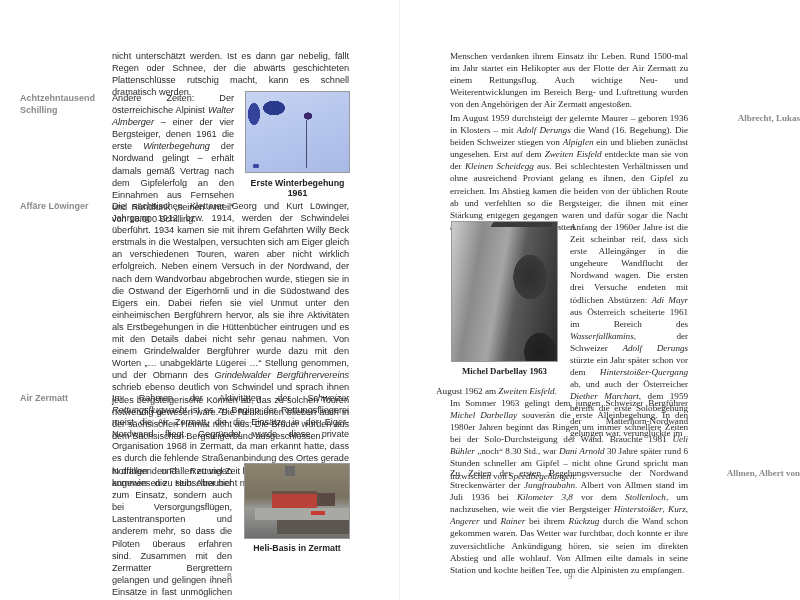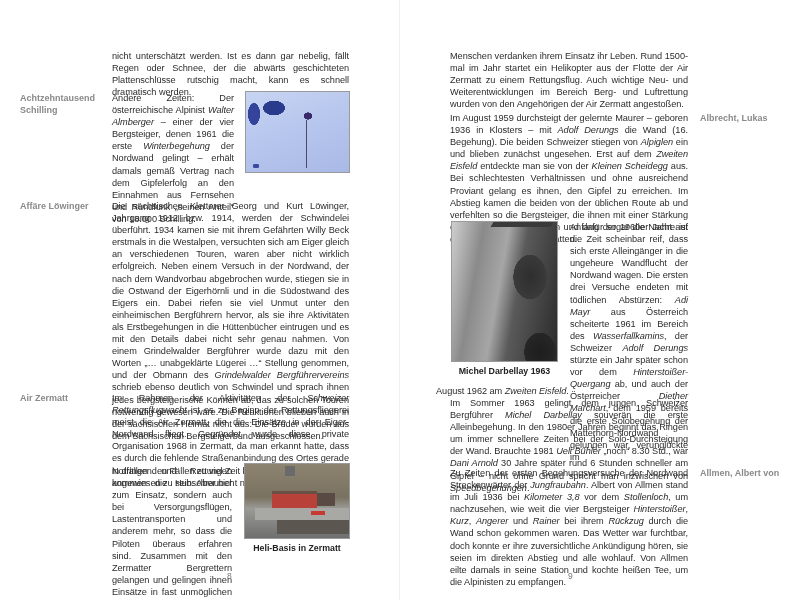--- a/index.html
+++ b/index.html
@@ -2,33 +2,33 @@
 <html><head>
 <meta charset="utf-8">
 <style>
   html, body { margin:0; padding:0; }
   body {
     width:800px; height:600px; background:#ffffff; position:relative; overflow:hidden;
     font-family:"Liberation Sans", "DejaVu Sans", sans-serif; color:#2a2a2a;
   }
   .page { position:absolute; top:0; height:600px; width:400px; }
   .page.left { left:0;padding-left:39px; }
-  .page.right { left:400px; }
+  .page.right { left:400px;font-family:Liberation Serif, serif; }
   .gutter { position:absolute; left:399px; top:0; width:1px; height:600px; background:#f1f1f1; }
 
   .para {
     position:absolute; font-size:9.2px; line-height:12.1px; text-align:justify;
     letter-spacing:-0.05px; color:#2b2b2b;
   }
   .para i { font-style:italic; }
   .side {
     position:absolute; font-size:9px; line-height:12px; font-weight:bold; color:#8a8a8a;
   }
   .side.l { width:80px; left:20px; }
-  .side.r { text-align:left; left:300px; width:100px; }
+  .side.r { text-align:right; left:300px; width:100px; }
   .caption {
     position:absolute; font-size:8.8px; font-weight:bold; color:#222; text-align:center;
   }
   .photo { position:absolute; border:1px solid #9a9a9a; box-sizing:border-box; overflow:hidden; }
   .pagenum { position:absolute; font-size:8.5px; color:#777; top:571px; }
 
   
   .photo.winter {
     background:
       radial-gradient(ellipse 18px 12px at 28px 16px, #2a3a8c 0%, #2a3a8c 60%, transparent 61%),
@@ -69,20 +69,21 @@
   <div class="side l" style="top:92px;">
     <div>Achtzehntausend</div>
     <div>Schilling</div>
   </div>
   <div class="para" style="left:112px; top:76px; width:122px;margin-top:16px;">
     <span>Andere Zeiten: Der österreichische Alpinist </span><i>Walter Almberger</i><span> – einer der vier Bergsteiger, denen 1961 die erste </span><i>Winterbegehung</i><span> der Nordwand gelingt – erhält damals gemäß Vertrag nach dem Gipfelerfolg an den Einnahmen aus Fernsehen und Rundfunk „seinen Anteil“ von 18.000 Schilling.</span>
   </div>
   <div class="photo winter" style="left:245px; top:91px; width:105px; height:82px;">
     <div class="rope"></div>
   </div>
+  <div class="caption" style="left:245px; top:178px; width:105px;">Erste Winterbegehung 1961</div>
 
   <div class="side l" style="top:200px;">
     <div>Affäre Löwinger</div>
   </div>
   <div class="para" style="left:112px; top:200px; width:237px;">
     <span>Die sächsischen Kletterer Georg und Kurt Löwinger, Jahrgang 1912 bzw. 1914, werden der Schwindelei überführt. 1934 kamen sie mit ihrem Gefährten Willy Beck erstmals in die Westalpen, versuchten sich am Eiger gleich an verschiedenen Touren, waren aber nicht wirklich erfolgreich. Neben einem Versuch in der Nordwand, der nach dem Wandvorbau abgebrochen wurde, stiegen sie in die Ostwand der Eigerhörnli und in die Südostwand des Eigers ein. Dabei riefen sie viel Unmut unter den einheimischen Bergführern hervor, als sie ihre Aktivitäten als Erstbegehungen in die Hüttenbücher eintrugen und es mit den Details dabei nicht sehr genau nahmen. Von einem Grindelwalder Bergführer wurde dazu mit den Worten „… unabgeklärte Lügerei …“ Stellung genommen, und der Obmann des </span><i>Grindelwalder Bergführervereins</i><span> schrieb ebenso deutlich von Schwindel und sprach ihnen jedes bergsteigerische Können ab, das zu solchen Touren notwendig gewesen wäre. Die Reaktionen blieben auch in der sächsischen Heimat nicht aus: Die Brüder wurden aus dem Sächsischen Bergsteigerbund ausgeschlossen.</span>
   </div>
 
   <div class="side l" style="top:392px;">
     <div>Air Zermatt</div>

